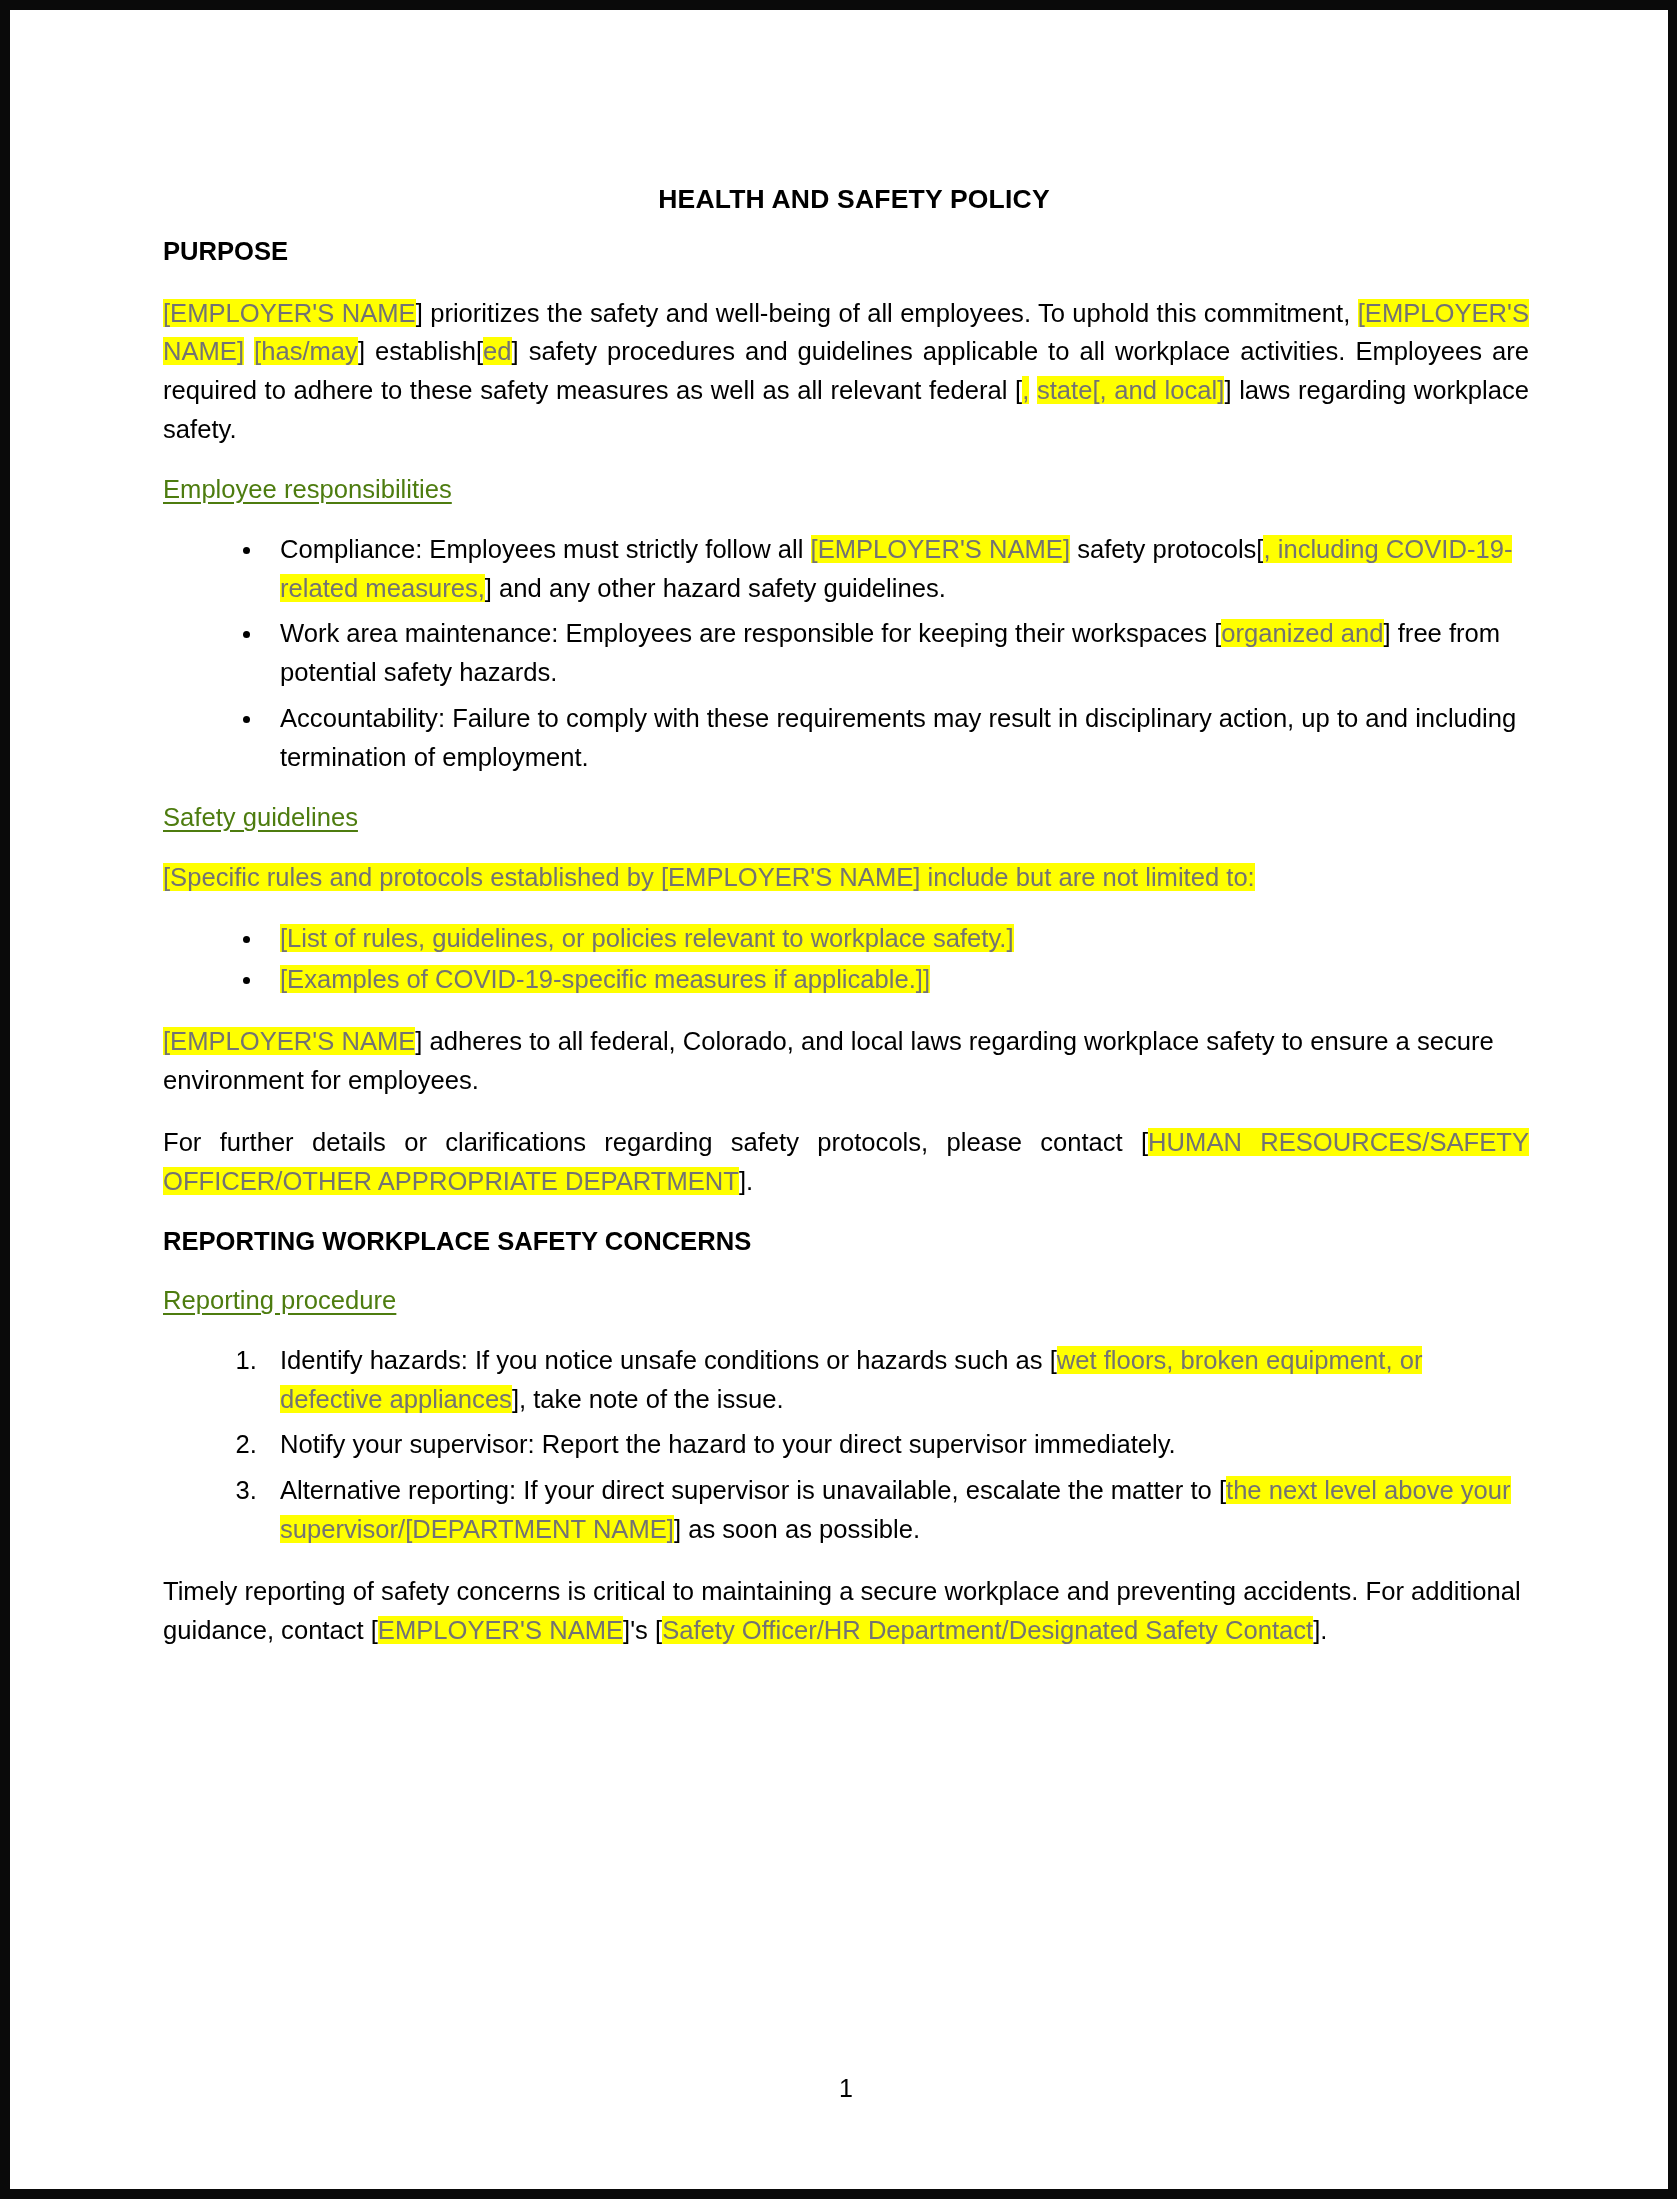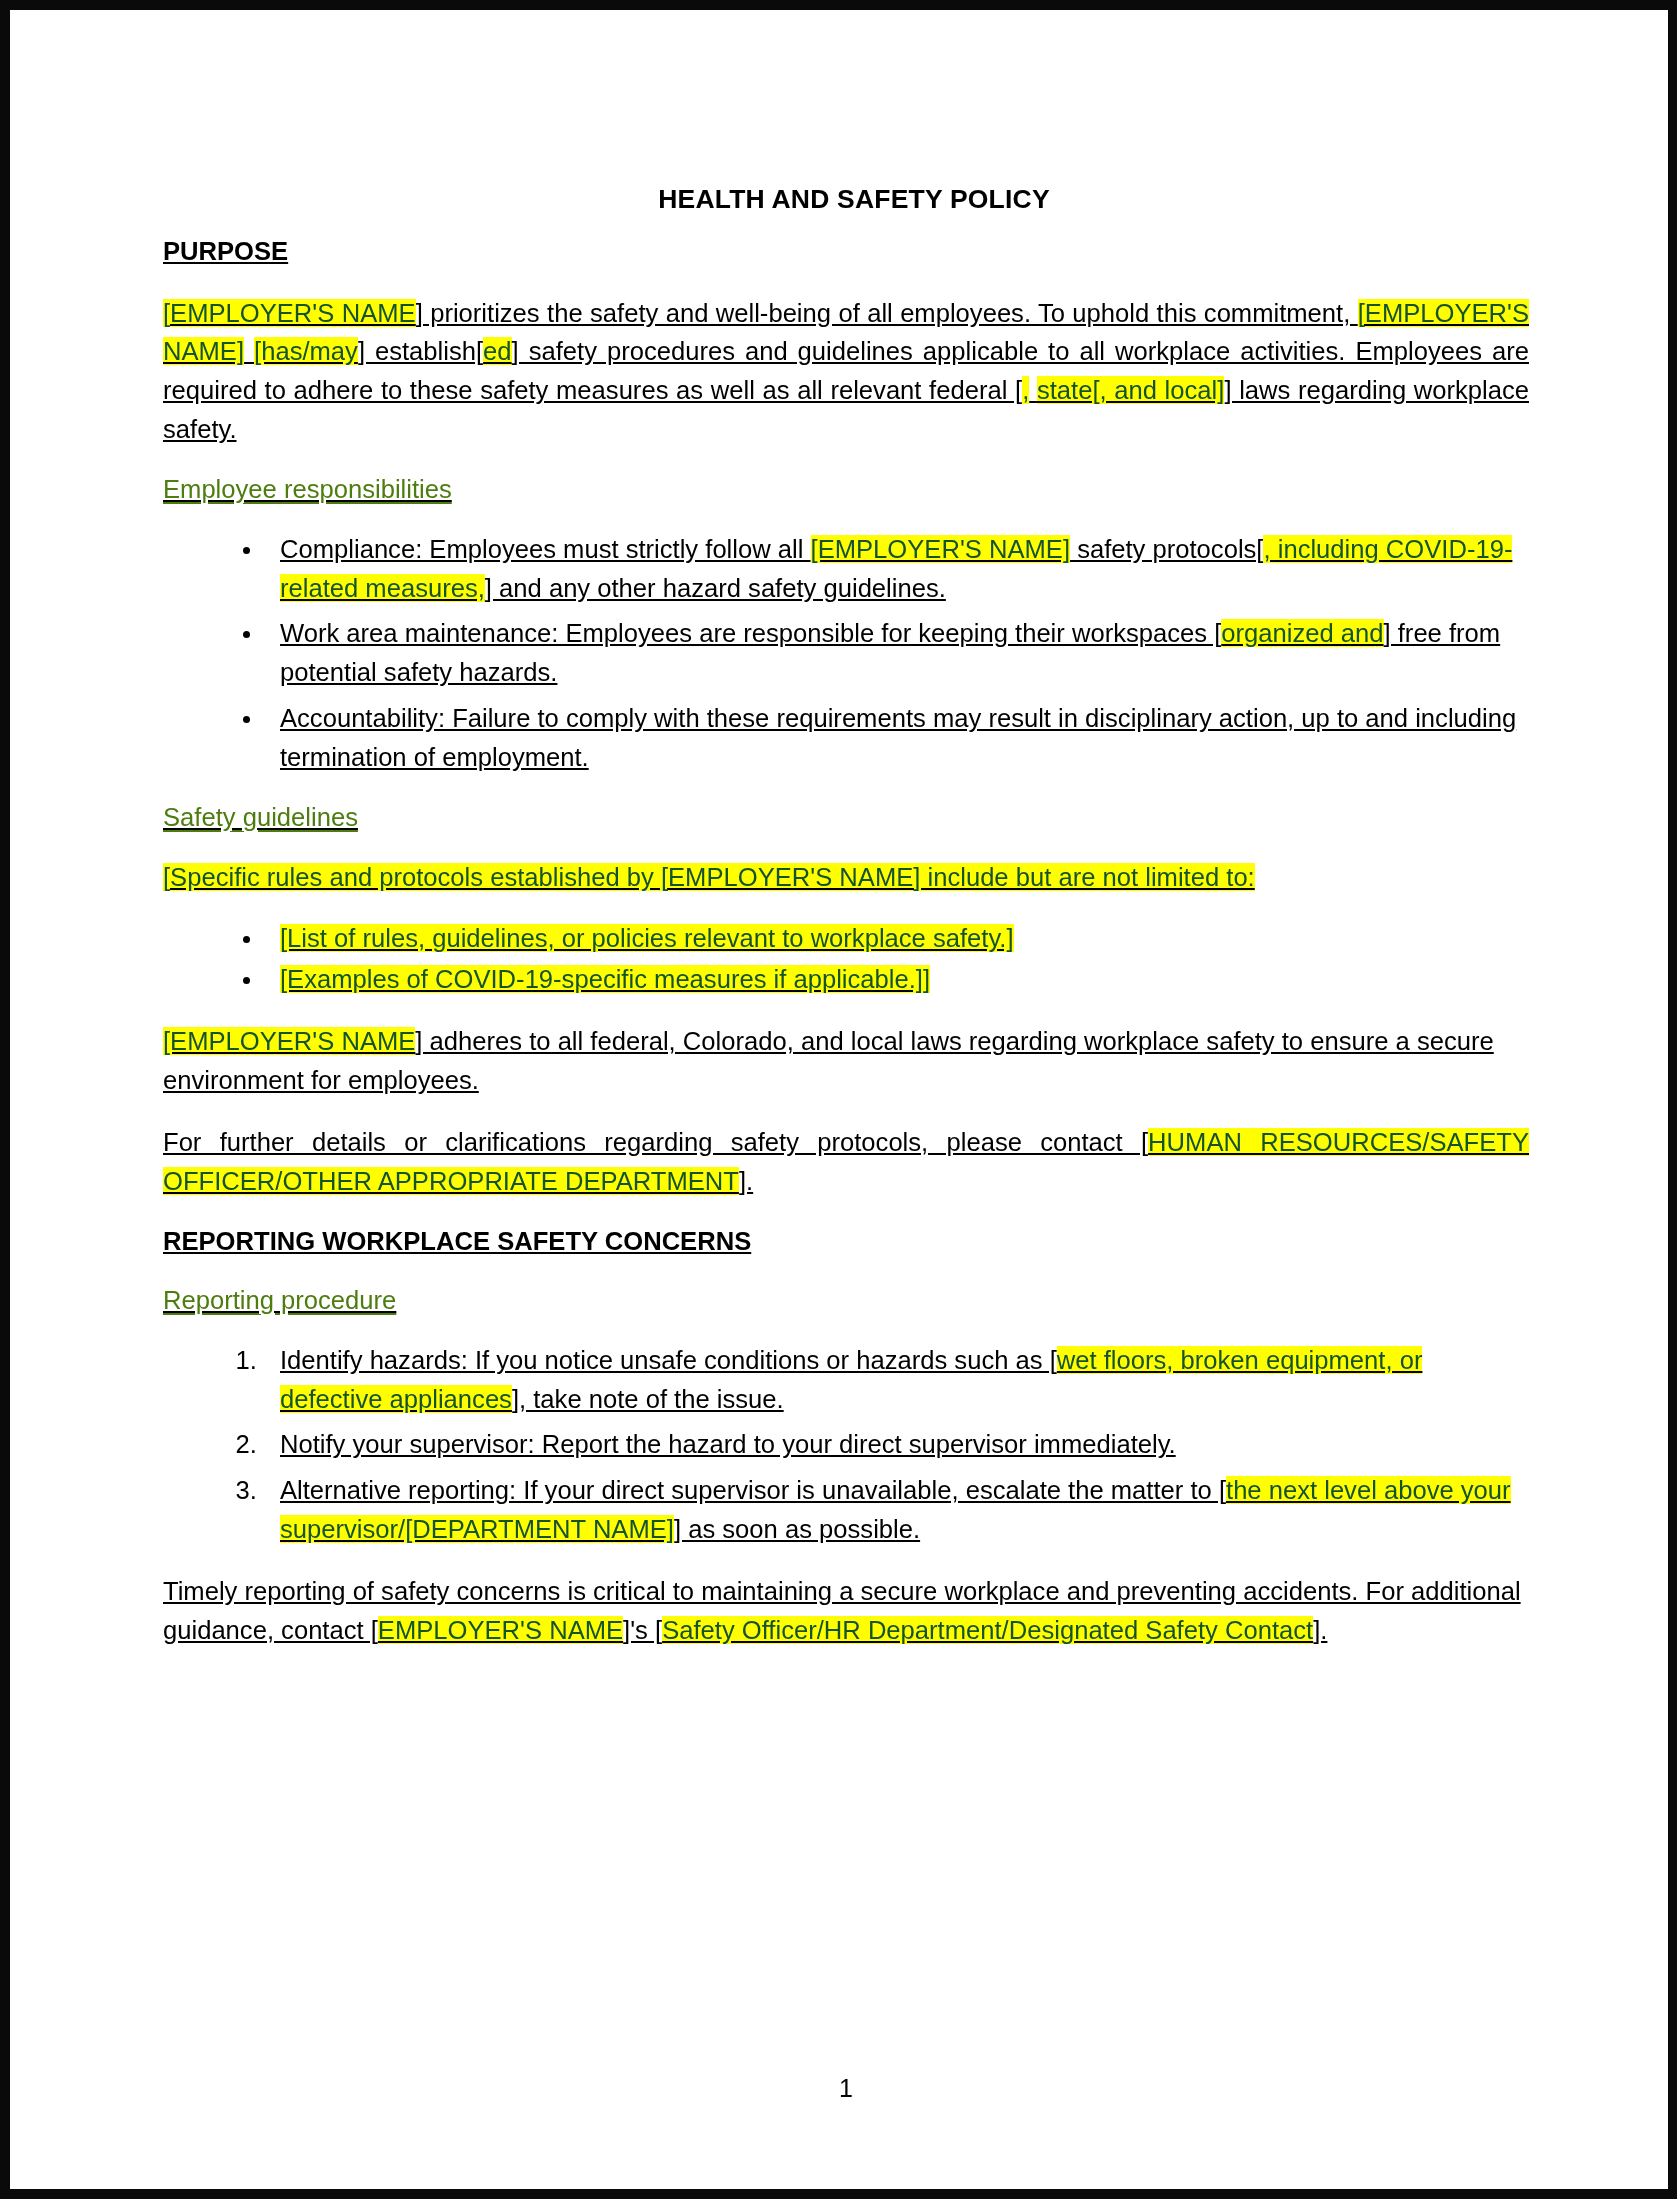--- a/index.html
+++ b/index.html
@@ -46,21 +46,20 @@
     left: 0;
     width: 1366px;
   }
 
   
   .flow {
     position: absolute;
     top: 224px;
     left: 0;
     width: 1366px;
-    text-decoration: underline;
   }
 
   h2.section-heading {
     font-size: 25.6px;
     font-weight: bold;
     color: #000000;
     margin: 0 0 25px 0;
     line-height: 1.35;
   }
 
@@ -102,21 +101,21 @@
     padding-left: 16px;
     text-align: left;
   }
   ul.bullets li::marker { font-size: 23px; }
   ol.numbers li::marker { font-size: 25.6px; }
 
   ul.bullets.tight li { margin: 0 0 1.8px 0; }
 
   .hl {
     background-color: #FFFF00;
-    color: #14532d;
+    color: #737373;
   }
 
   .page-number {
     position: absolute;
     left: 0;
     width: 1366px;
     top: 2064px;
     text-align: center;
     font-size: 25px;
     color: #000000;

